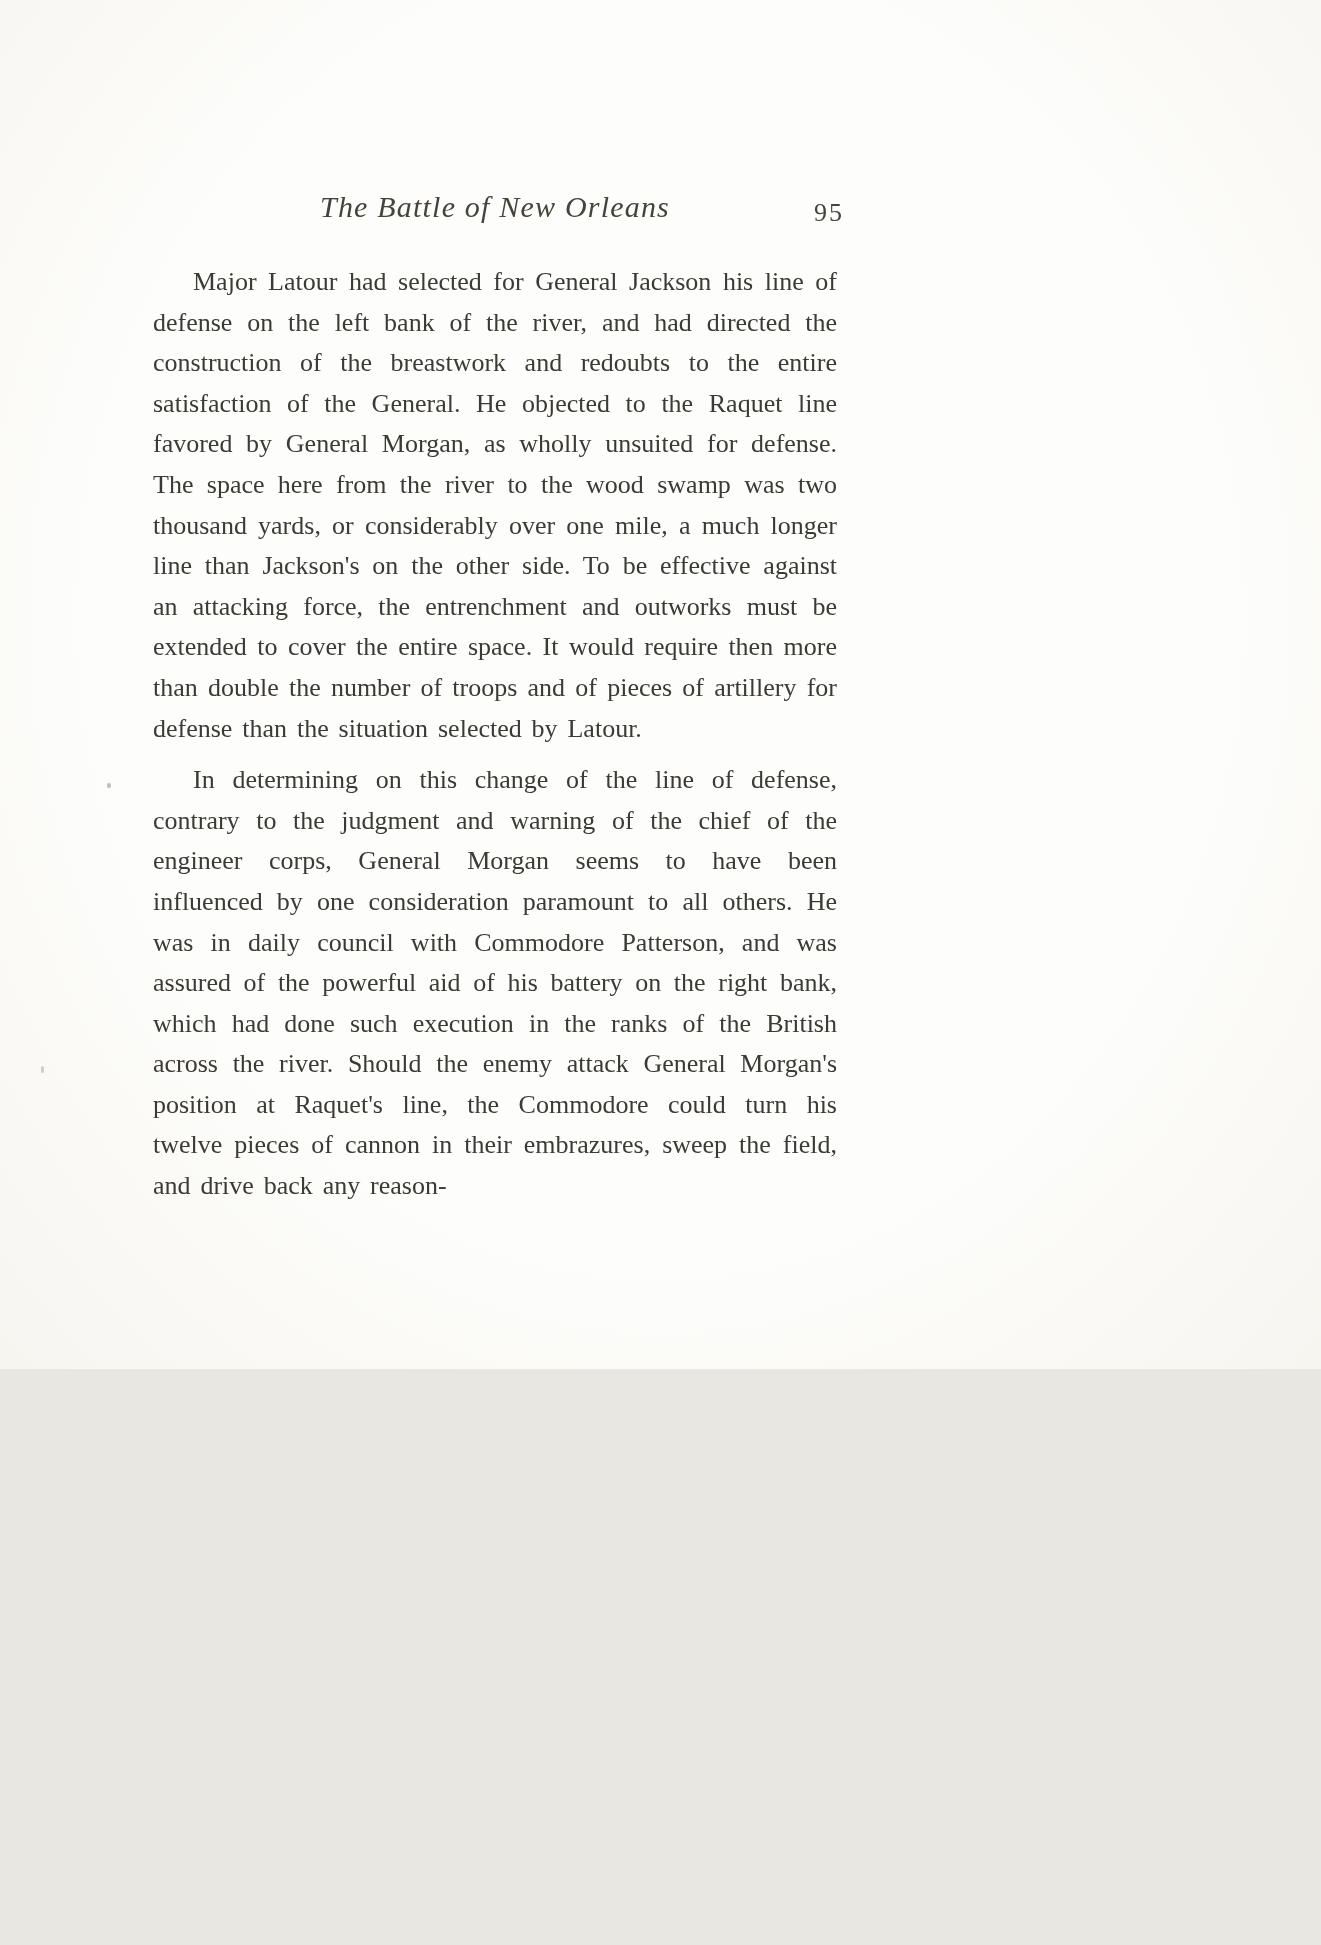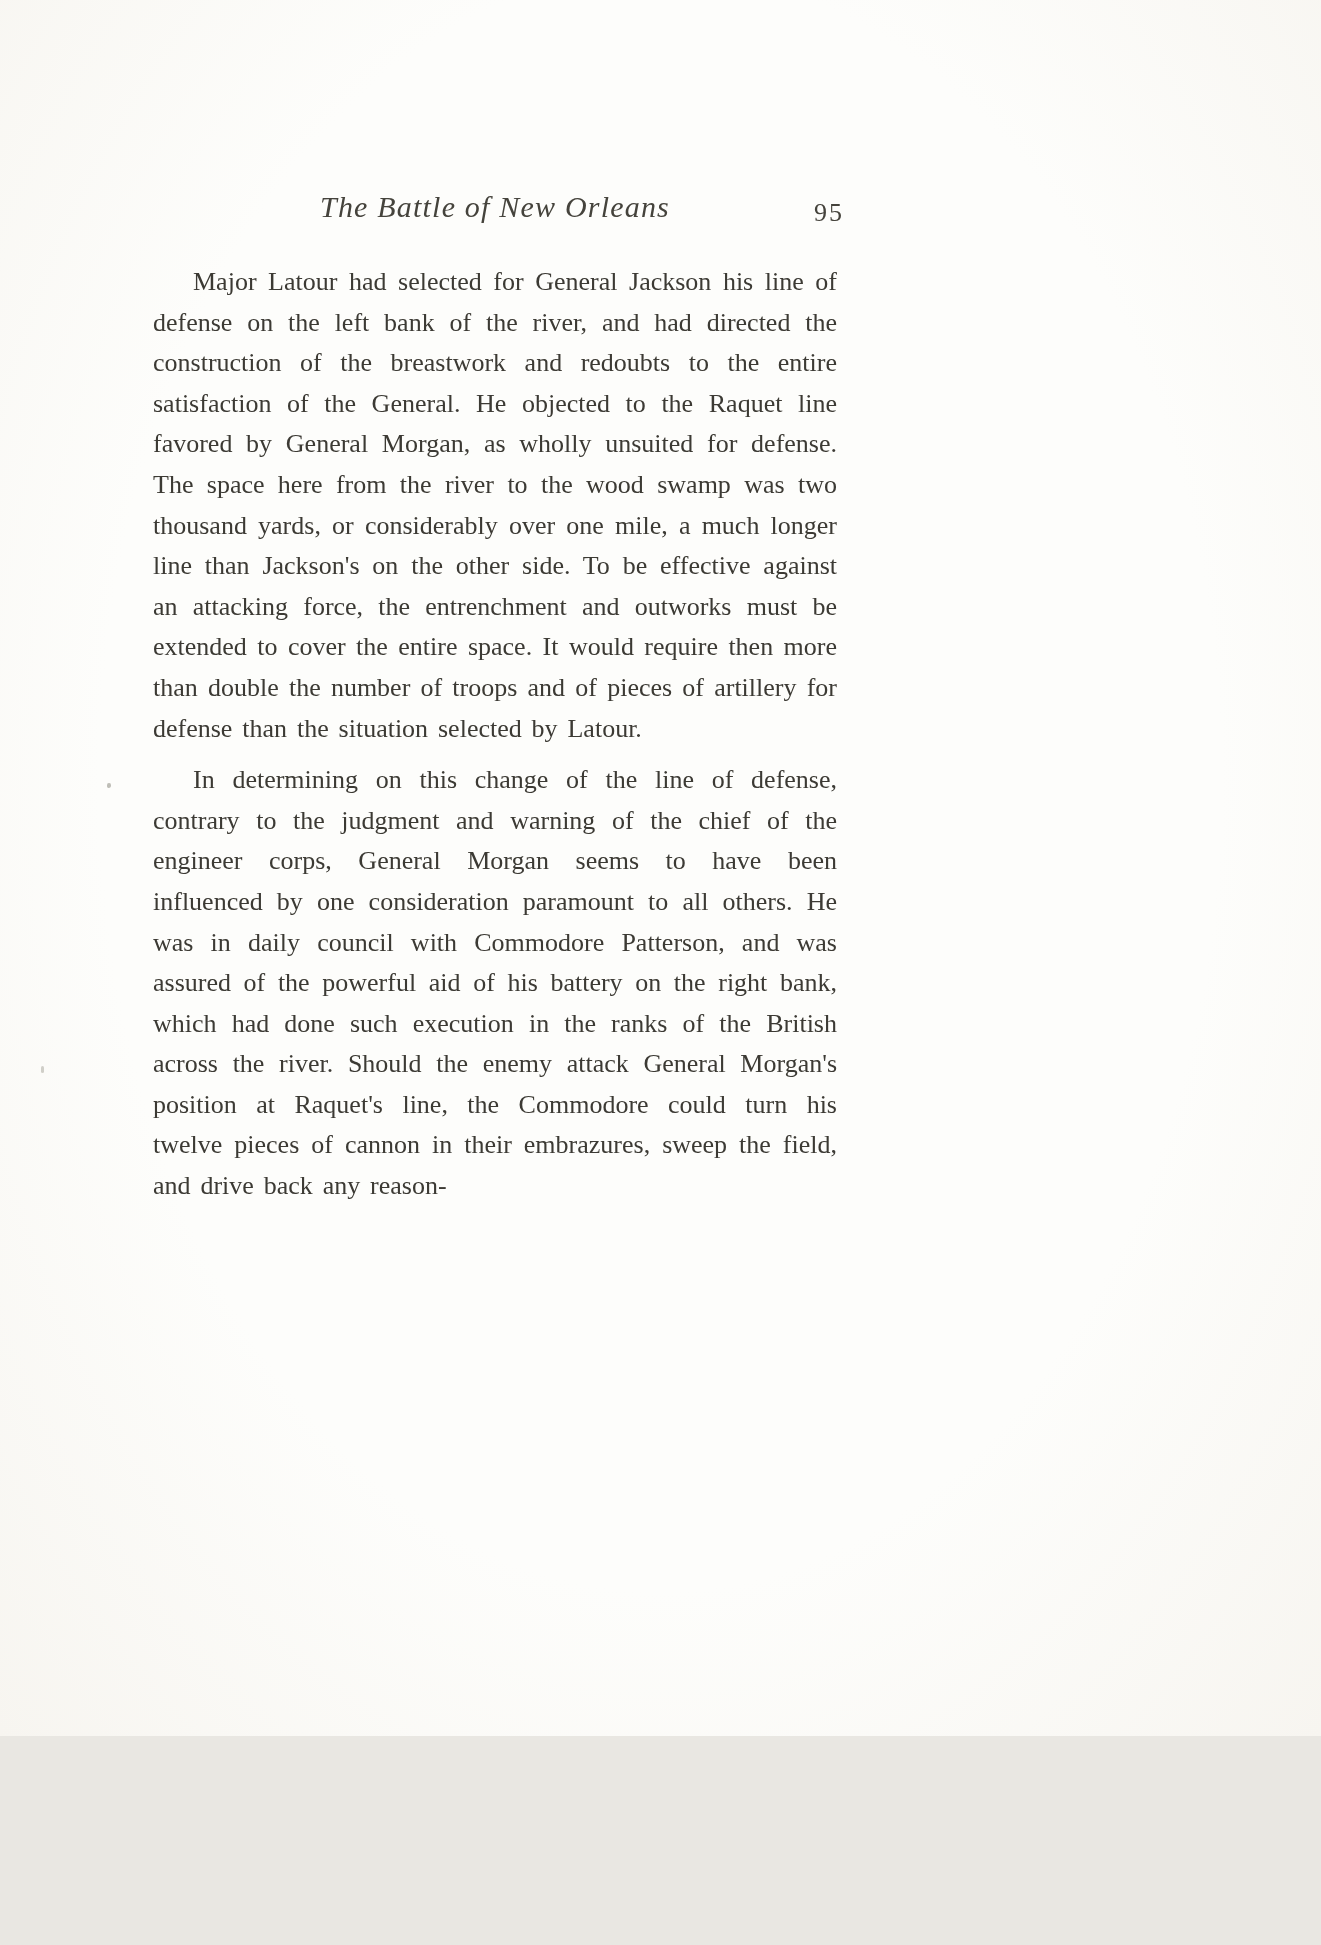--- a/index.html
+++ b/index.html
@@ -3,21 +3,21 @@
 <meta charset="utf-8">
 <style>
   html, body {
     margin: 0;
     padding: 0;
     background: #e9e7e2;
   }
   .page {
     position: relative;
     width: 1321px;
-    height: 1736px;
+    height: 1369px;
     margin: 0 auto;
     background: #fcfbf8;
     background-image: radial-gradient(ellipse at 50% 45%, #fdfdfb 60%, #f7f5f0 100%);
     font-family: "Liberation Serif", "DejaVu Serif", serif;
     color: #3c3a34;
     overflow: hidden;
   }
   .text-block {
     position: absolute;
     left: 142px;

